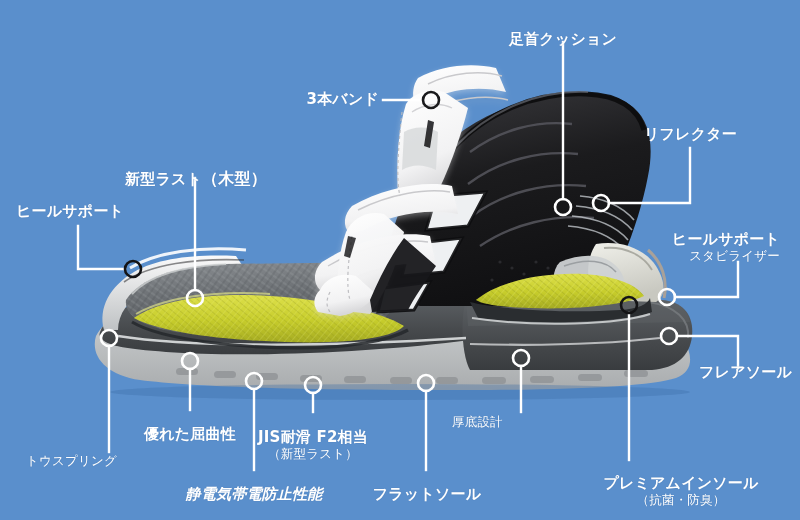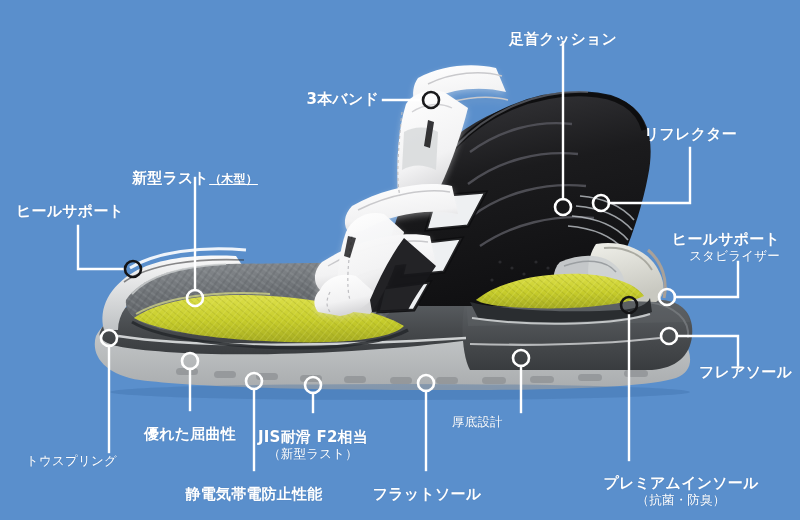--- a/index.html
+++ b/index.html
@@ -16,21 +16,21 @@
     position:absolute;
     color:#ffffff;
     font-weight:bold;
     font-size:15px;
     line-height:1.22;
     letter-spacing:0.2px;
     white-space:nowrap;
     text-shadow:0 0 1px rgba(40,80,130,.35);
   }
   .callout-label .sub{font-size:12.5px;font-weight:normal;display:block;}
-  .callout-label .inl-sub{font-size:12px;font-weight:bold;text-decoration:underline;}
+  .callout-label .inl-sub{font-size:16px;font-weight:bold;}
   .ctr{text-align:center;margin-top:13px;}
   .rgt{text-align:right;}
 </style>
 </head>
 <body>
 
 <div id="stage">
 
   <svg id="shoe-layer" viewBox="0 0 800 520">
     <defs>
@@ -351,21 +351,21 @@
   </div>
 
   <div class="callout-label" style="left:26px;top:453px;">
     <span class="sub">トウスプリング</span>
   </div>
 
   <div class="callout-label ctr" style="left:120px;top:412px;width:140px;">
     <span>優れた屈曲性</span>
   </div>
 
-  <div class="callout-label ctr" style="left:169px;top:472px;width:170px;">
+  <div class="callout-label ctr" style="left:169px;top:472px;width:170px;font-style:italic;">
     <span>静電気帯電防止性能</span>
   </div>
 
   <div class="callout-label ctr" style="left:243px;top:415px;width:140px;">
     <span>JIS耐滑 F2相当</span>
     <span class="sub">（新型ラスト）</span>
   </div>
 
   <div class="callout-label ctr" style="left:360px;top:472px;width:134px;">
     <span>フラットソール</span>

